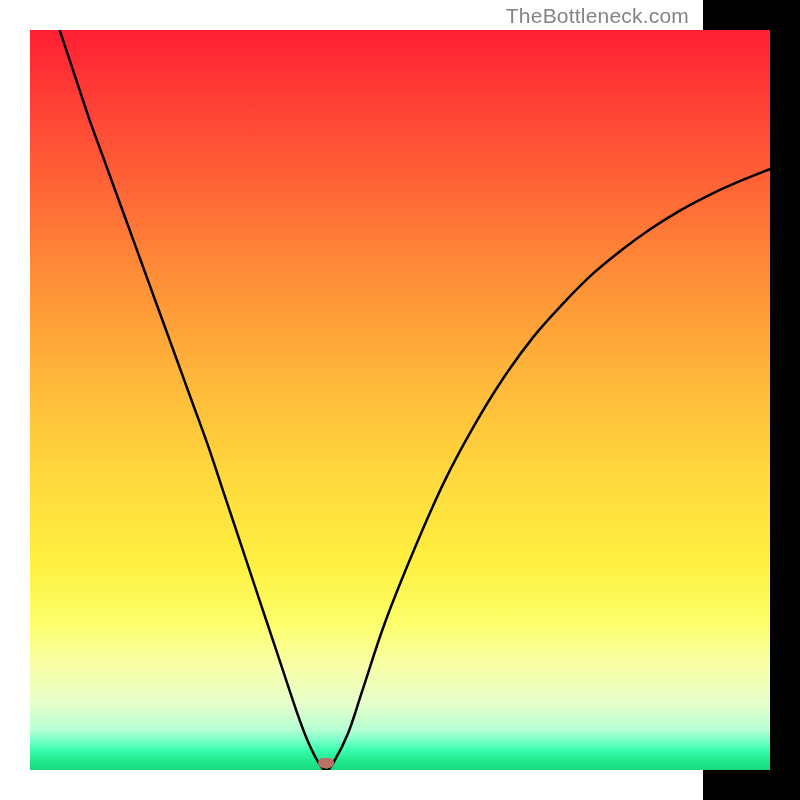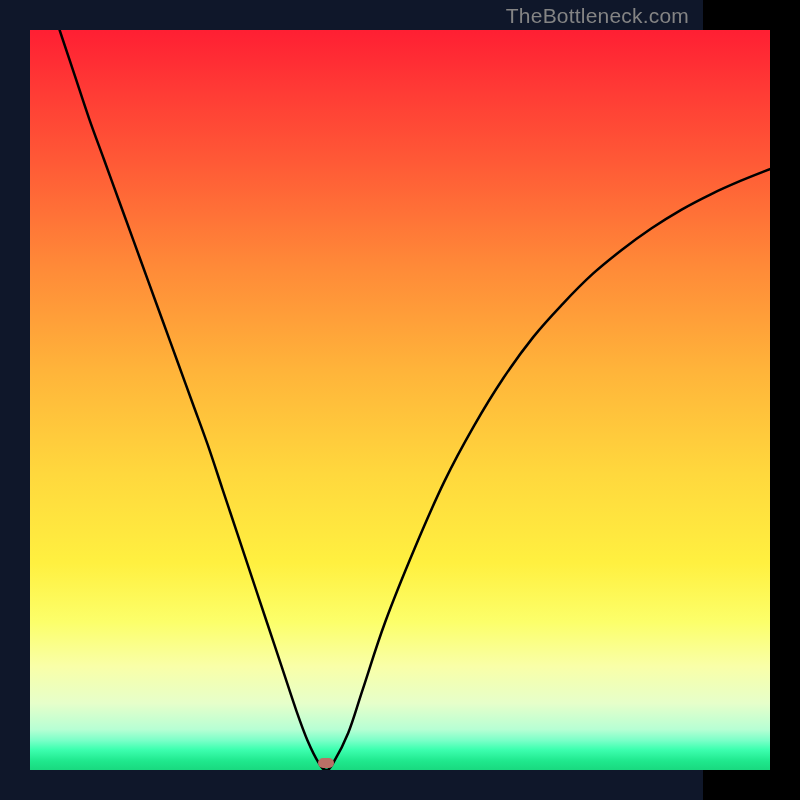--- a/index.html
+++ b/index.html
@@ -8,21 +8,21 @@
     width: 800px;
     height: 800px;
     overflow: hidden;
     background: #000;
     font-family: Arial, Helvetica, sans-serif;
   }
   .frame {
     position: relative;
     width: 703px;
     height: 800px;
-    background: #0f172a;
+    background: #ffffff;
   }
   .plot-area {
     position: absolute;
     left: 30px;
     top: 30px;
     width: 740px;
     height: 740px;
     background: linear-gradient(to bottom,
       #ff1f33 0%,
       #ff3a35 8%,

